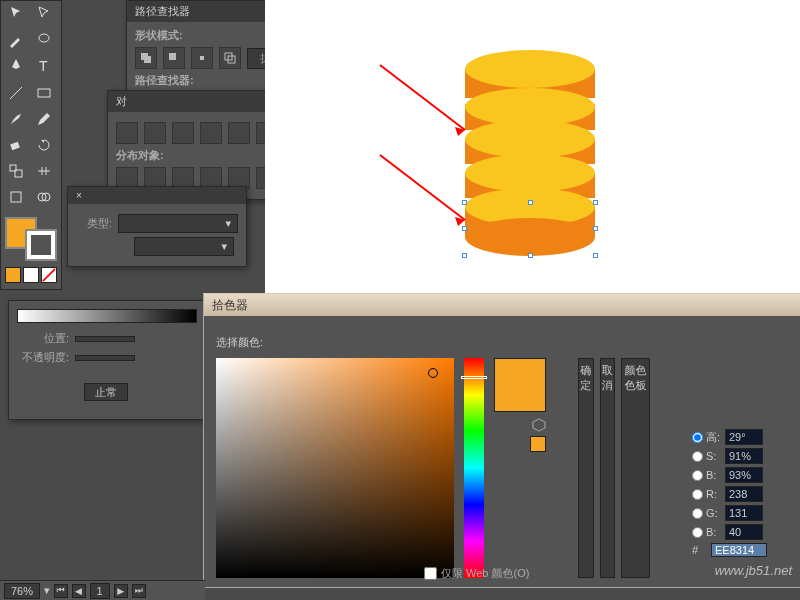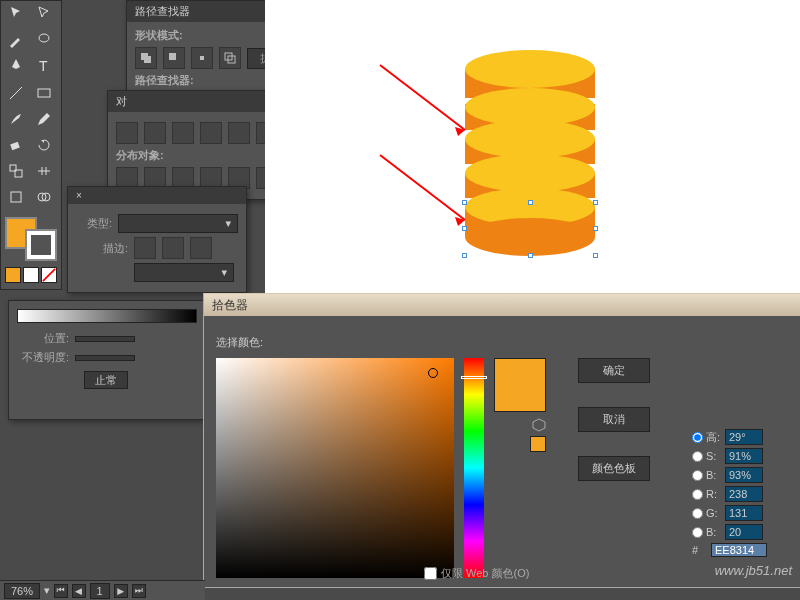--- a/index.html
+++ b/index.html
@@ -46,27 +46,27 @@
     .picker-titlebar { height: 22px; background: linear-gradient(#e8dcc8, #c8b8a0); color: #333; font-size: 12px; padding: 3px 8px; }
     .picker-body { padding: 8px 12px; display: flex; gap: 10px; }
     .sv-box { width: 238px; height: 220px; position: relative; background: linear-gradient(to bottom, transparent, #000), linear-gradient(to right, #fff, hsl(29,100%,50%)); cursor: crosshair; }
     .sv-marker { position: absolute; width: 10px; height: 10px; border: 1px solid #000; border-radius: 50%; transform: translate(-50%,-50%); }
     .hue-strip { width: 20px; height: 220px; background: linear-gradient(to bottom, #f00, #ff0, #0f0, #0ff, #00f, #f0f, #f00); position: relative; cursor: pointer; }
     .hue-marker { position: absolute; left: -3px; width: 26px; height: 3px; border: 1px solid #fff; }
     .preview-col { width: 74px; }
     .preview-box { width: 52px; height: 54px; background: #f5a623; border: 1px solid #222; }
     .cube-icon { width: 14px; height: 14px; margin: 6px 0 2px 38px; }
     .old-color { width: 16px; height: 16px; background: #f5a623; border: 1px solid #222; margin-left: 36px; }
-    .btn-col { width: 72px; display: flex; flex-direction: column; gap: 24px; }
+    .btn-col { width: 72px; display: flex; flex-direction: row; gap: 6px; }
     .pbtn { background: #3a3a3a; border: 1px solid #222; color: #ccc; padding: 4px 0; font-size: 11px; text-align: center; cursor: pointer; }
     .fields { position: absolute; left: 488px; top: 132px; font-size: 11px; }
     .frow { display: flex; align-items: center; gap: 3px; margin: 3px 0; }
     .frow input[type=radio] { width: 11px; height: 11px; }
     .frow .fl { width: 16px; }
-    .fval { background: #0c4a6e; border: 1px solid #222; color: #ccc; padding: 1px 3px; width: 38px; font-size: 11px; }
+    .fval { background: #0f172a; border: 1px solid #222; color: #ccc; padding: 1px 3px; width: 38px; font-size: 11px; }
     .hexval { background: #5b7fa6; color: #fff; padding: 0 3px; width: 56px; font-size: 11px; border: 1px solid #222; }
     .webonly { position: absolute; left: 220px; bottom: 6px; display: flex; align-items: center; gap: 4px; font-size: 11px; color: #aaa; }
     
     .watermark { position: absolute; right: 8px; bottom: 22px; color: rgba(255,255,255,0.6); font-size: 13px; font-style: italic; }
     .statusbar { position: absolute; left: 0; bottom: 0; width: 205px; height: 20px; background: #535353; border-top: 1px solid #2a2a2a; display: flex; align-items: center; padding: 0 4px; gap: 4px; font-size: 11px; }
     .sb-field { background: #3a3a3a; border: 1px solid #222; padding: 1px 6px; }
     .nav-btn { width: 14px; height: 14px; background: #3a3a3a; border: 1px solid #222; display: flex; align-items: center; justify-content: center; font-size: 9px; cursor: pointer; }
   </style>
 </head>
 <body>
@@ -271,46 +271,40 @@
     </div>
   <div class="panel-body">
     <div class="prop-row">
       <span class="prop-label">类型:</span>
       <div class="dd">
           <span></span>
           <span>▾</span>
         </div>
     </div>
     <div class="prop-row">
-      <span class="prop-label">描边:</span>
-      <div class="icon-btn"></div>
-      <div class="icon-btn"></div>
-      <div class="icon-btn"></div>
-    </div>
-    <div class="prop-row">
         <span class="prop-label"></span>
         <div class="dd" style="min-width:100px">
           <span></span>
           <span>▾</span>
         </div>
       </div>
   </div>
 </div>
 
 <div class="panel" style="left:8px;top:300px;width:196px;height:120px">
   <div class="gradient-bar" style="margin:8px"></div>
   <div class="prop-row" style="padding:0 8px">
       <span class="prop-label">位置:</span>
       <div class="prop-field"></div>
     </div>
   <div class="prop-row" style="padding:0 8px">
       <span class="prop-label">不透明度:</span>
       <div class="prop-field"></div>
     </div>
-  <div style="text-align:center;margin-top:8px"><span style="background:#3a3a3a;padding:2px 10px;border:1px solid #222">止常</span></div>
+  <div style="text-align:center;margin-top:20px"><span style="background:#3a3a3a;padding:2px 10px;border:1px solid #222">止常</span></div>
 </div>
 
 <div class="canvas">
   <div class="cylinder">
     <div class="body-seg" style="top:18px;background:#ee8314"></div>
     <div class="disk" style="top:0;background:#f9c51e"></div>
     <div class="body-seg" style="top:54px;background:#ee8314;height:26px"></div>
     <div class="disk" style="top:38px;background:#f9c51e"></div>
     <div class="body-seg" style="top:88px;background:#ee8314;height:26px"></div>
     <div class="disk" style="top:70px;background:#f9c51e"></div>
@@ -382,21 +376,21 @@
         <span class="fval">238</span>
       </div>
     <div class="frow">
         <input type="radio" style="">
         <span class="fl">G:</span>
         <span class="fval">131</span>
       </div>
     <div class="frow">
         <input type="radio" style="">
         <span class="fl">B:</span>
-        <span class="fval">20</span>
+        <span class="fval">40</span>
       </div>
     <div class="frow">
         <span class="fl">#</span>
         <span class="hexval">EE8314</span>
       </div>
   </div>
 
   <div class="webonly">
     <input type="checkbox" style="">
     <span>仅限 Web 颜色(O)</span>

